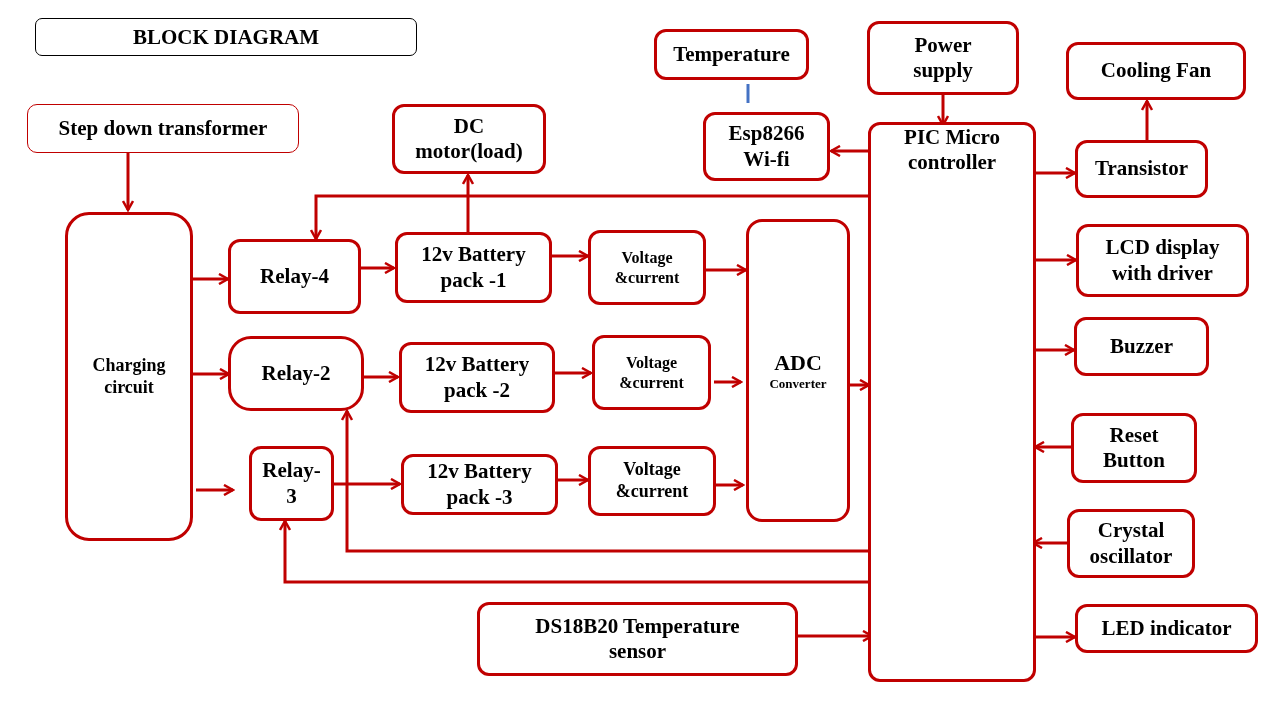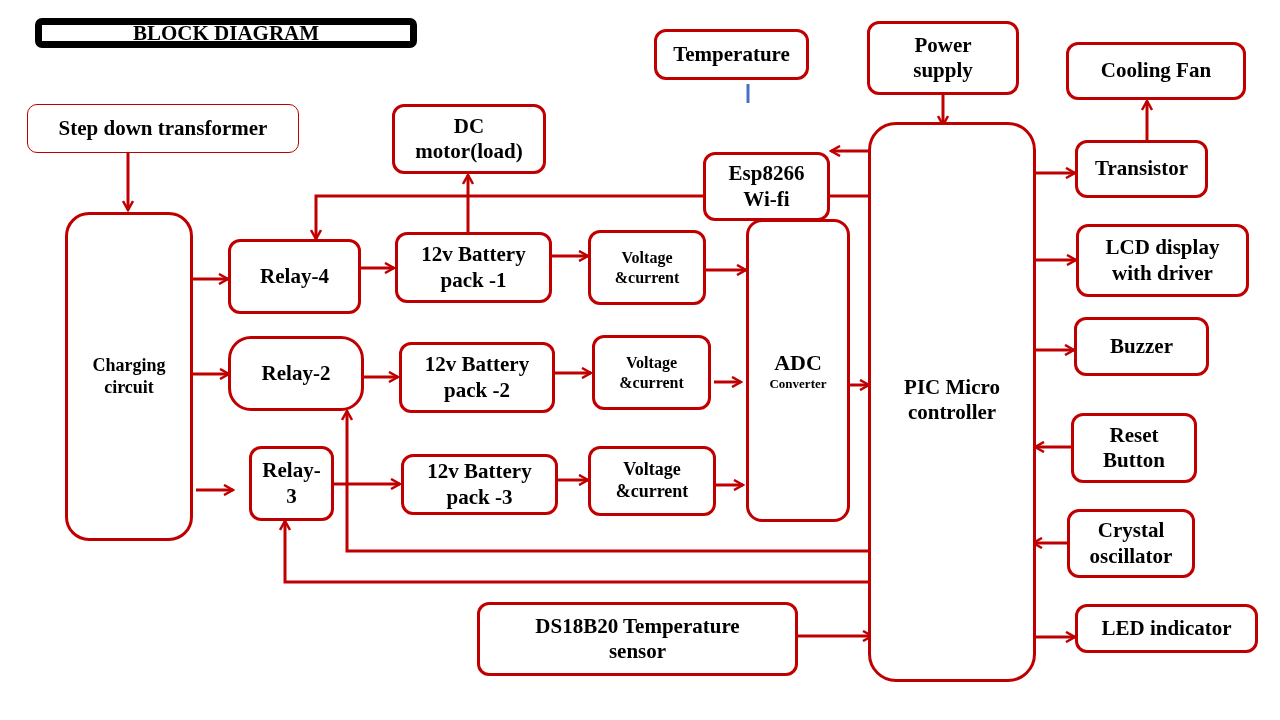--- a/index.html
+++ b/index.html
@@ -3,22 +3,22 @@
 <meta charset="utf-8">
 <style>
   html, body { margin: 0; padding: 0; background: #ffffff; }
   body { width: 1280px; height: 720px; position: relative; overflow: hidden;
          font-family: "Liberation Serif", serif; font-weight: bold; color: #000; }
   svg.wires { position: absolute; left: 0; top: 0; width: 1280px; height: 720px; }
   .box { position: absolute; box-sizing: border-box; border: 3px solid #c00000;
          border-radius: 12px; background: #fff; display: flex; align-items: center;
          justify-content: center; text-align: center; line-height: 1.2; }
   .box span { display: block; }
-  .title-box { position: absolute; left: 35px; top: 18px; width: 382px; height: 30px;
-               box-sizing: border-box; border: 7px solid #000000; border-radius: 7px;
+  .title-box { position: absolute; left: 35px; top: 18px; width: 382px; height: 38px;
+               box-sizing: border-box; border: 1px solid #000000; border-radius: 7px;
                display: flex; align-items: center; justify-content: center; font-size: 21px; }
   .thin { border-width: 1px; border-radius: 10px; }
   .f22 { font-size: 22px; } .f21 { font-size: 21px; }
   .f18 { font-size: 18px; } .f16 { font-size: 16px; } .f13 { font-size: 13px; }
   .col { flex-direction: column; }
 </style>
 </head>
 <body>
 
 <svg class="wires" viewBox="0 0 1280 720">
@@ -89,21 +89,21 @@
 
 <div class="box col f21" style="left:392px;top:104px;width:154px;height:70px;">
   <span>DC</span>
   <span>motor(load)</span>
 </div>
 
 <div class="box f21" style="left:654px;top:29px;width:155px;height:51px;">
   <span>Temperature</span>
 </div>
 
-<div class="box col f21" style="left:703px;top:112px;width:127px;height:69px;margin-top:40px;">
+<div class="box col f21" style="left:703px;top:112px;width:127px;height:69px;">
   <span>Esp8266</span>
   <span>Wi-fi</span>
 </div>
 
 <div class="box col f21" style="left:867px;top:21px;width:152px;height:74px;">
   <span>Power</span>
   <span>supply</span>
 </div>
 
 <div class="box f21" style="left:1066px;top:42px;width:180px;height:58px;">
@@ -156,21 +156,21 @@
 <div class="box col f18" style="left:588px;top:446px;width:128px;height:70px;">
   <span>Voltage</span>
   <span>&amp;current</span>
 </div>
 
 <div class="box col" style="left:746px;top:219px;width:104px;height:303px;border-radius:16px;">
   <span class="f22">ADC</span>
   <span class="f13">Converter</span>
 </div>
 
-<div class="box col f21" style="left:868px;top:122px;width:168px;height:560px;border-radius:28px;justify-content:flex-start;padding-top:250px;">
+<div class="box col f21" style="left:868px;top:122px;width:168px;height:560px;border-radius:12px;justify-content:flex-start;">
   <span>PIC Micro</span>
   <span>controller</span>
 </div>
 
 <div class="box f21" style="left:1075px;top:140px;width:133px;height:58px;">
   <span>Transistor</span>
 </div>
 
 <div class="box col f21" style="left:1076px;top:224px;width:173px;height:73px;">
   <span>LCD display</span>

